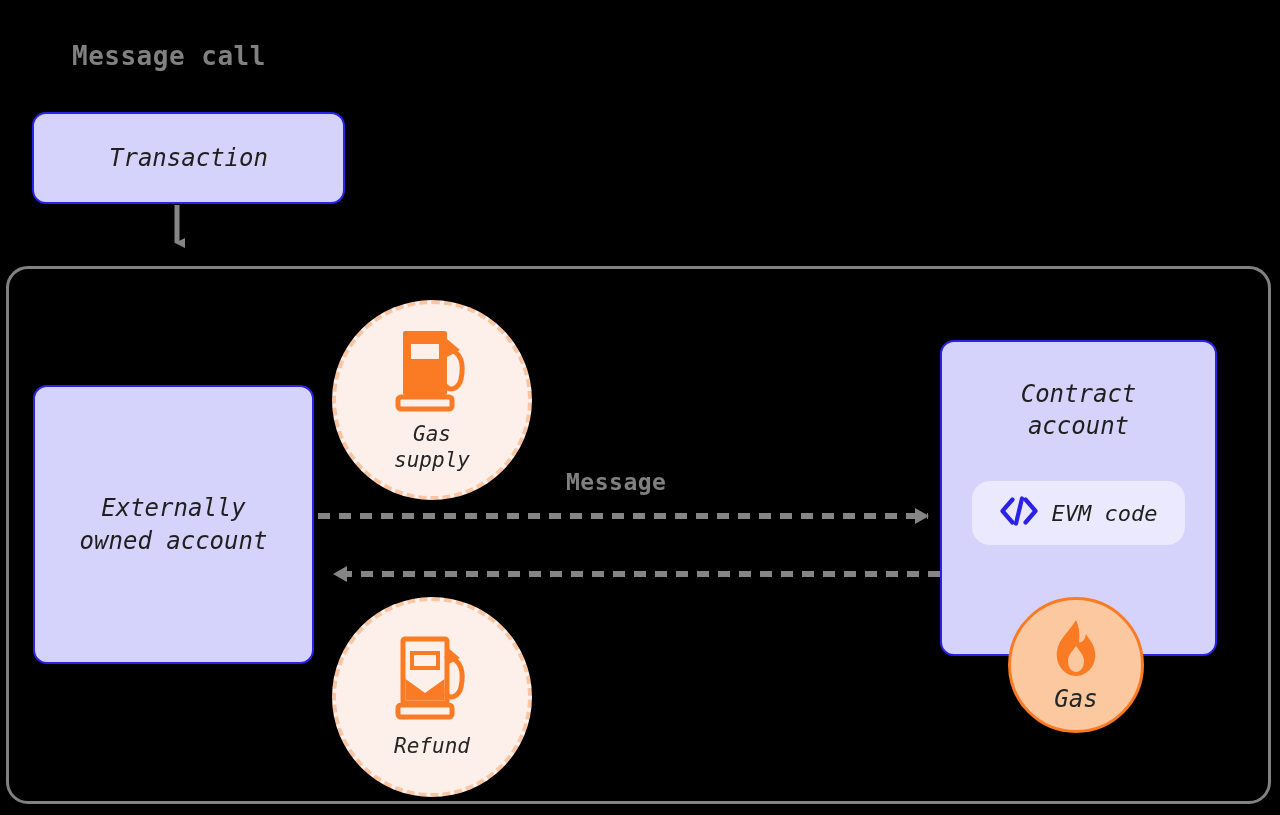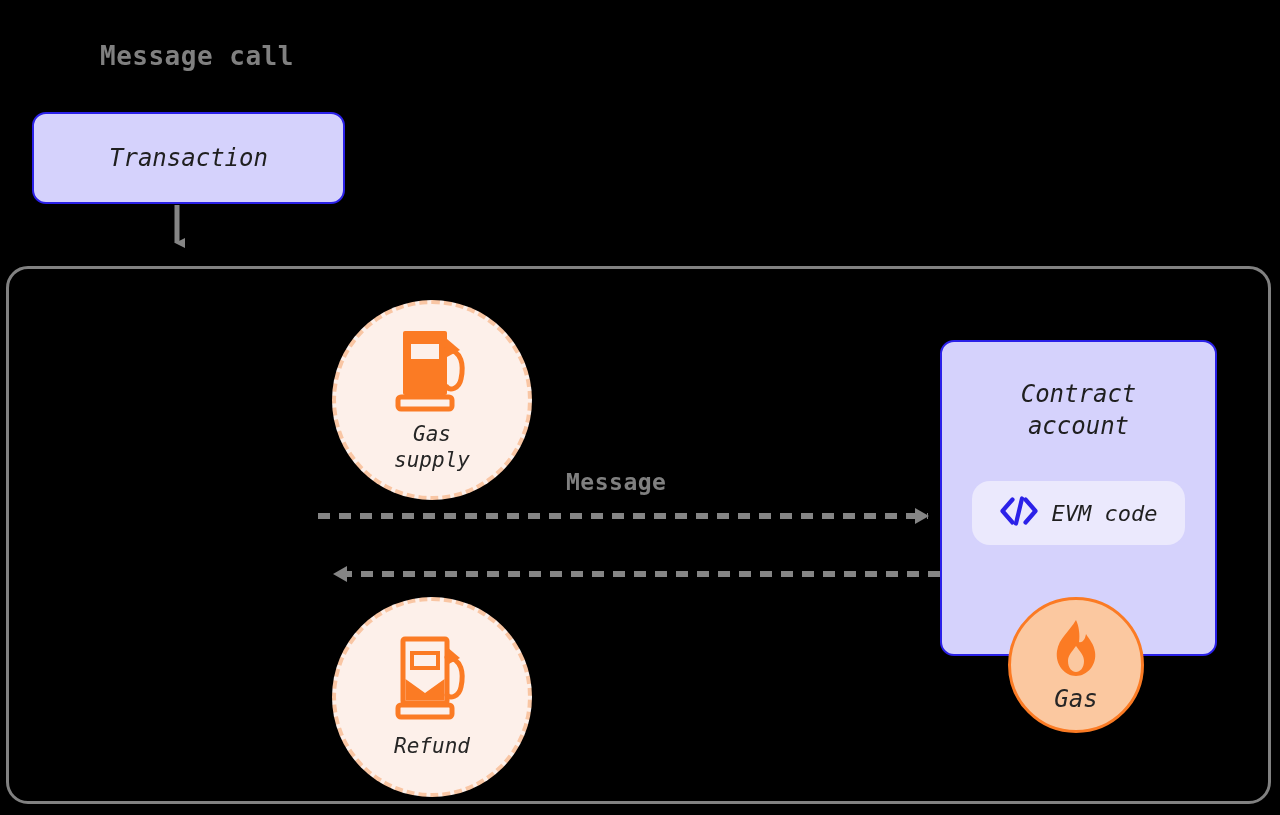--- a/index.html
+++ b/index.html
@@ -28,21 +28,20 @@
     font-family: "DejaVu Sans Mono", "Liberation Mono", monospace;
     font-weight: bold;
     color: #808080;
     letter-spacing: 0.5px;
     white-space: nowrap;
   }
   #message-call-heading {
     left: 72px;
     top: 41px;
     font-size: 26px;
-    margin-left: 28px;
   }
   #world-state-heading {
     left: 66px;
     top: 307px;
     font-size: 26px;
   }
   #message-label {
     left: 566px;
     top: 469px;
     font-size: 23px;
@@ -197,20 +196,24 @@
 
   <div class="heading" id="message-call-heading">Message call</div>
 
   <div class="blue-box" id="transaction-box">
     <span>Transaction</span>
   </div>
 
   <div id="world-state-box"></div>
 
 
+  <div class="blue-box" id="eoa-box">
+    <span style="white-space:pre-line">Externally
+owned account</span>
+  </div>
 
   <div class="blue-box" id="contract-account-box">
     <span id="contract-account-title">Contract
 account</span>
   </div>
 
   <div id="evm-code-pill">
     <span class="code-icon">
       <svg width="38" height="30" viewBox="0 0 38 30" aria-hidden="true">
         <path d="M12.5 3.5 L2.5 15 L12.5 26.5" fill="none" stroke="#2B21E8" stroke-width="4.2" stroke-linecap="round" stroke-linejoin="round"></path>

